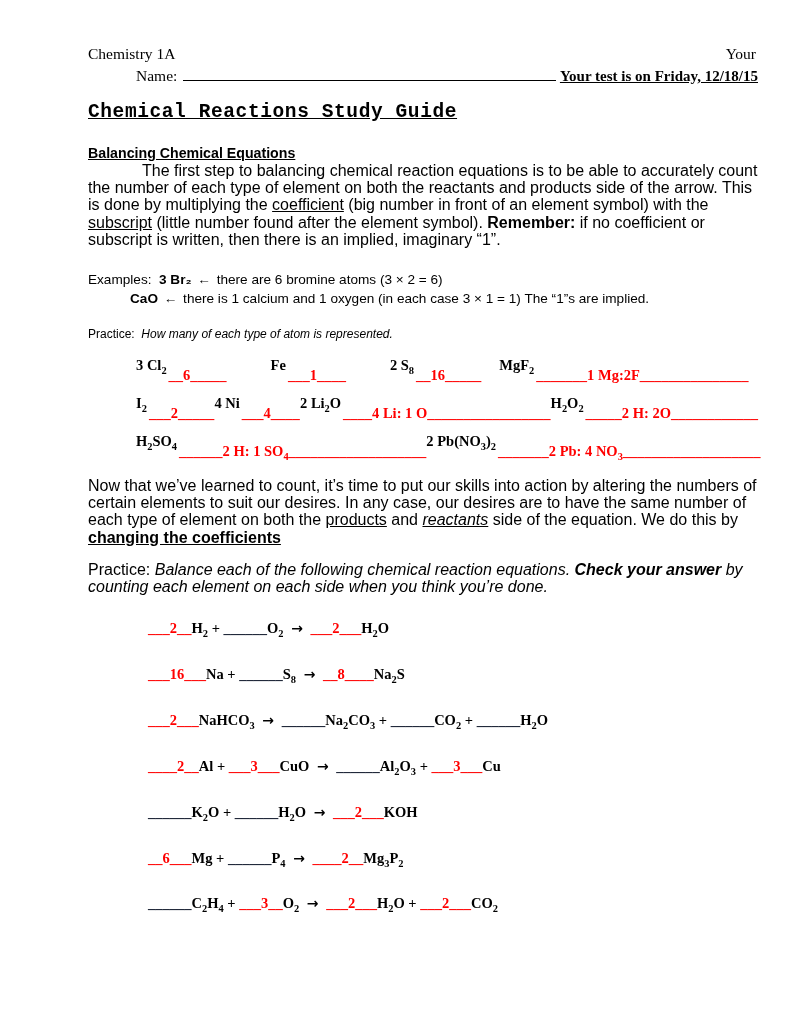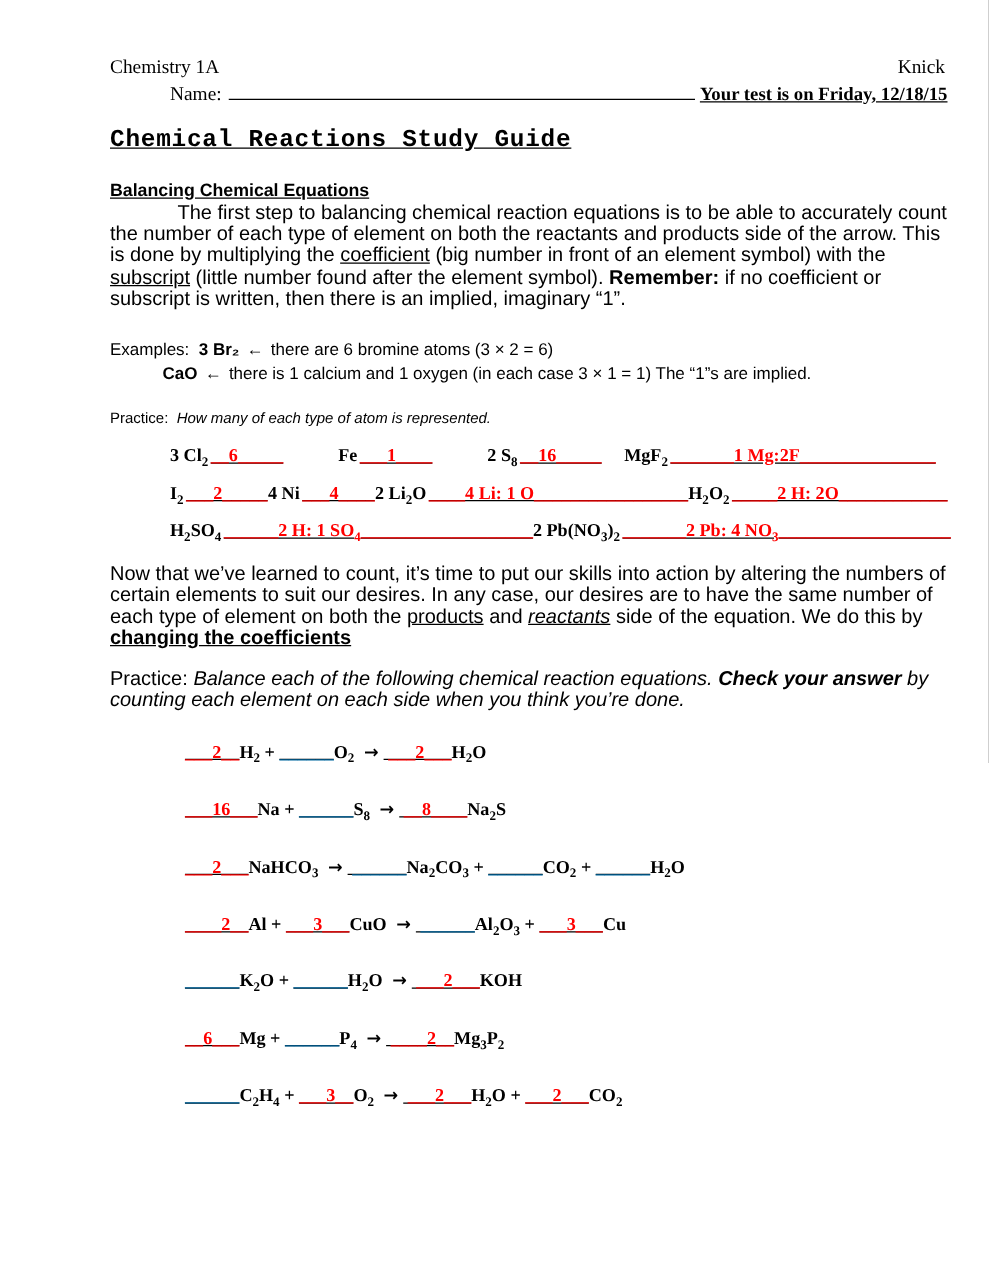--- a/index.html
+++ b/index.html
@@ -114,25 +114,25 @@
     display: flex;
     align-items: baseline;
     padding-left: 48px;
     margin-bottom: 11px;
     white-space: nowrap;
   }
   .count-item { display: flex; align-items: flex-start; }
   .count-item .lbl { padding-right: 2px; }
   .blank {
     color: #ff0000;
-    text-decoration: underline;
     text-decoration-color: #000000;
     white-space: pre;
-  }
-  .blank.plain { color: #0369a1; }
+    margin-top: 10px;
+  }
+  .blank.plain { color: #0f172a; }
   .spacer-md { display: inline-block; width: 44px; }
   .spacer-lg { display: inline-block; width: 18px; }
 
   
   .eqn-block {
     margin-top: 24px;
     font-family: "Liberation Serif", serif;
     font-weight: bold;
     font-size: 14.5px;
   }
@@ -151,21 +151,21 @@
   sub { font-size: 0.72em; }
 </style>
 </head>
 <body>
 
 <div class="page">
   <div class="inner">
 
     <div class="hdr-row">
       <span>Chemistry 1A</span>
-      <span class="teacher">Knick</span>
+      <span class="teacher">Your</span>
     </div>
 
     <div class="name-row">
       <span class="name-label">Name:</span>
       <span class="name-rule"></span>
       <span class="test-note">Your test is on Friday, 12/18/15</span>
     </div>
 
     <div>
       <span class="doc-title">Chemical Reactions Study Guide</span>

